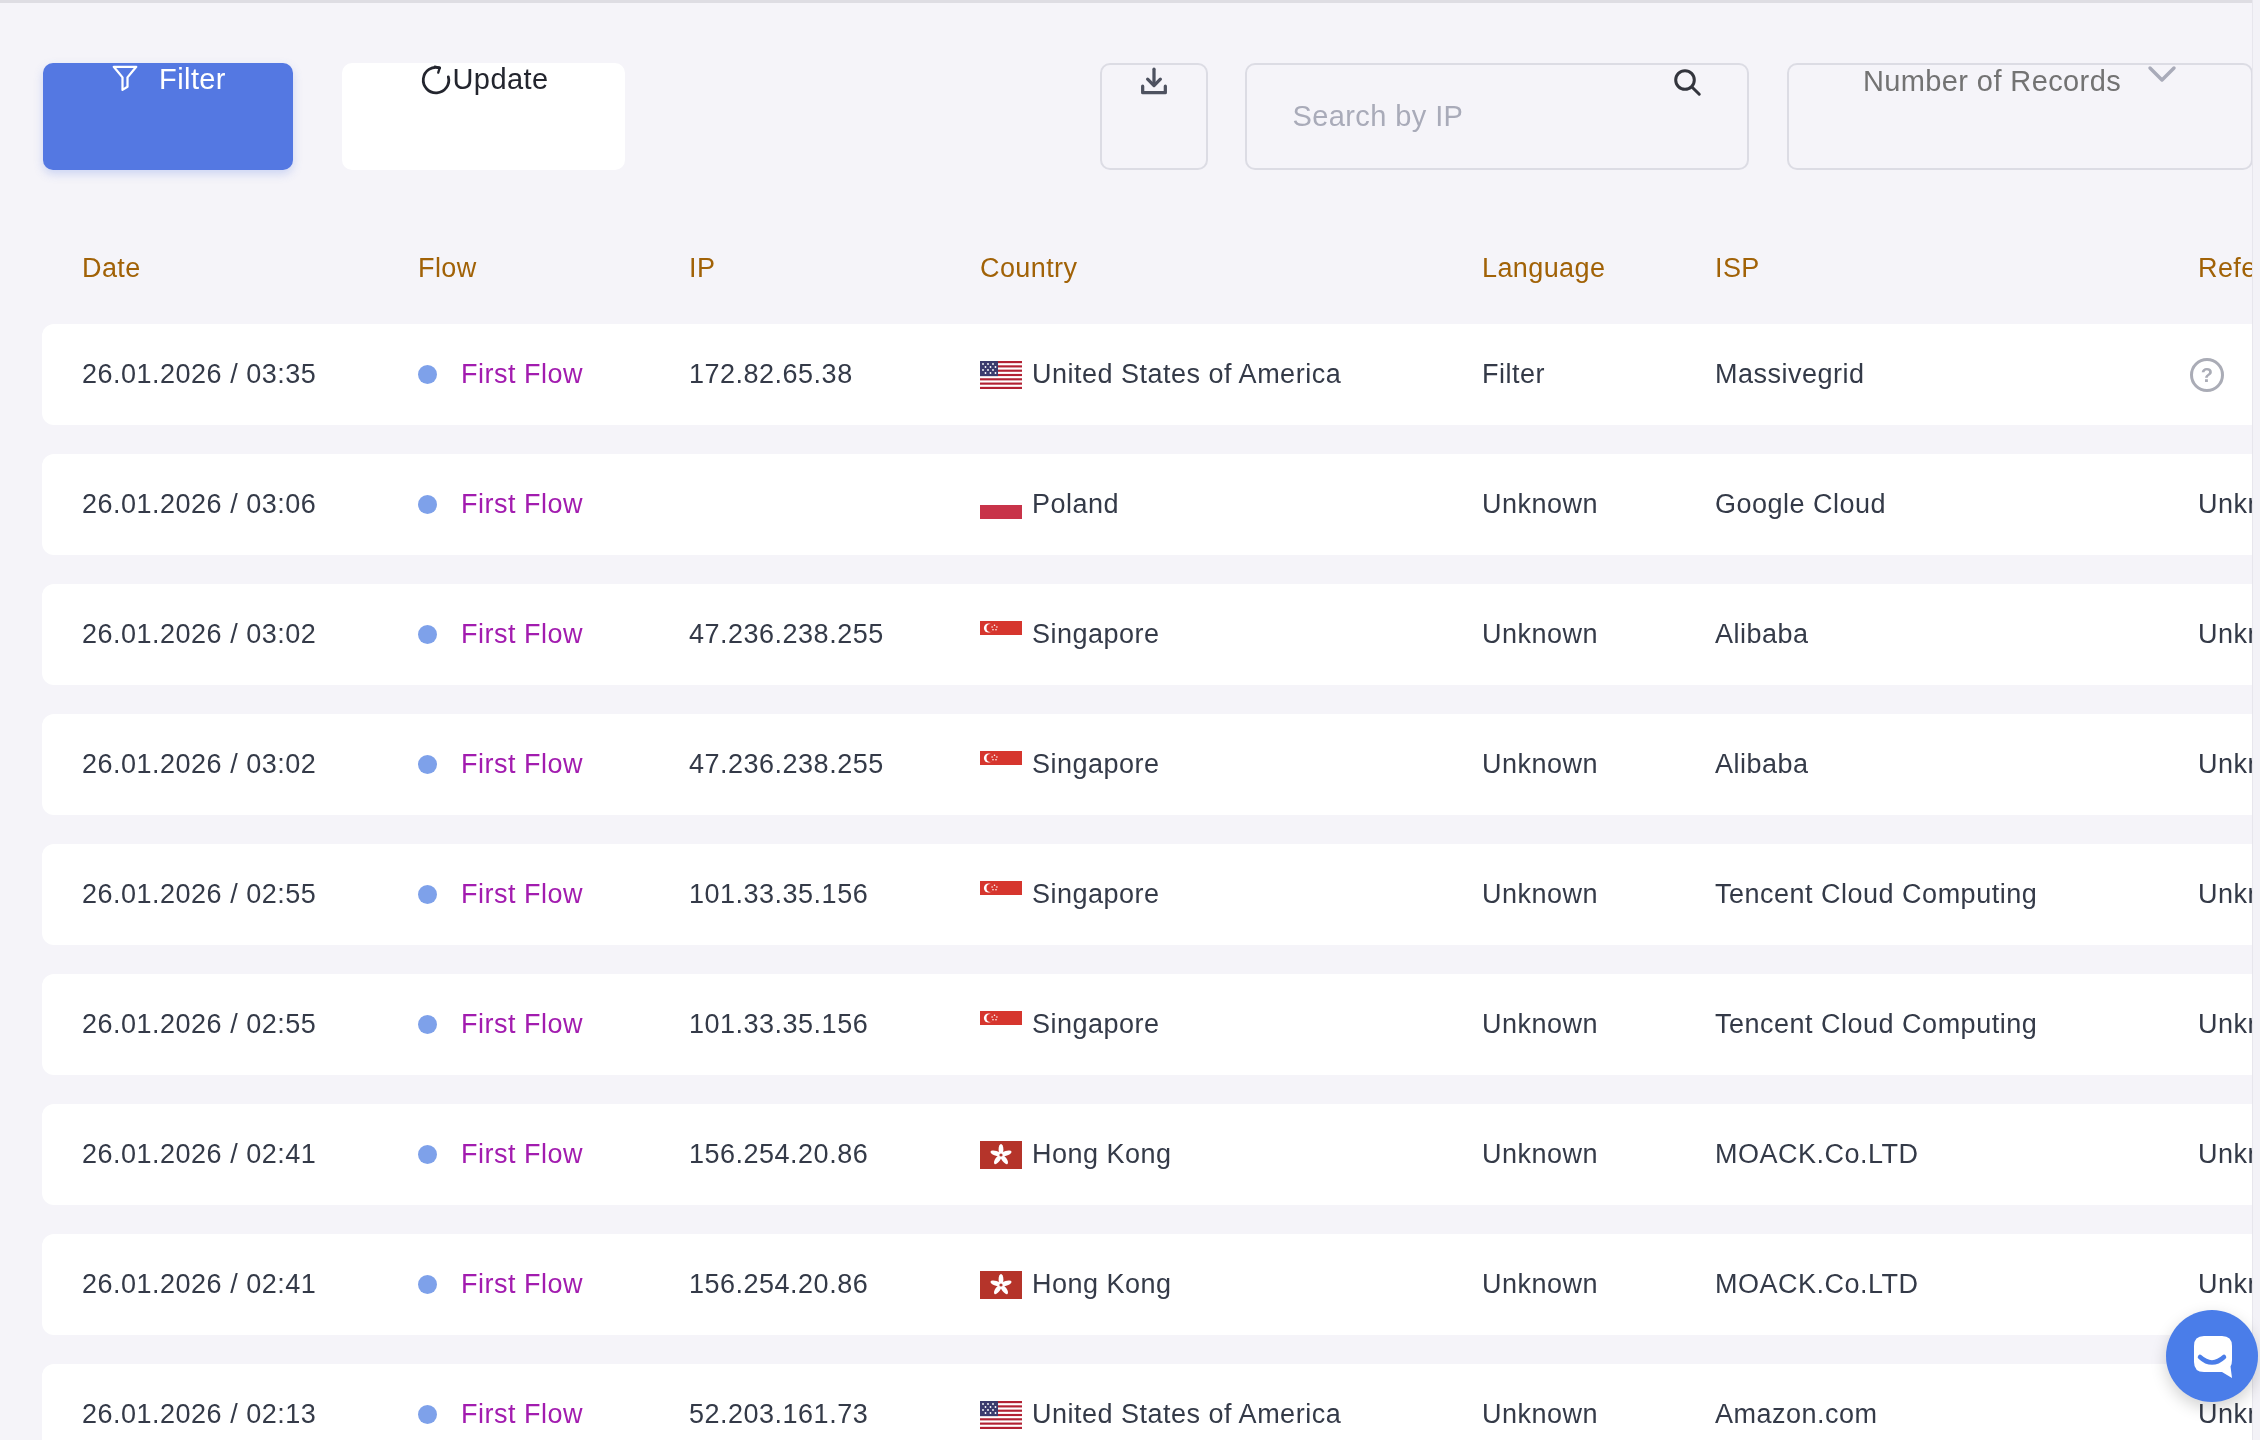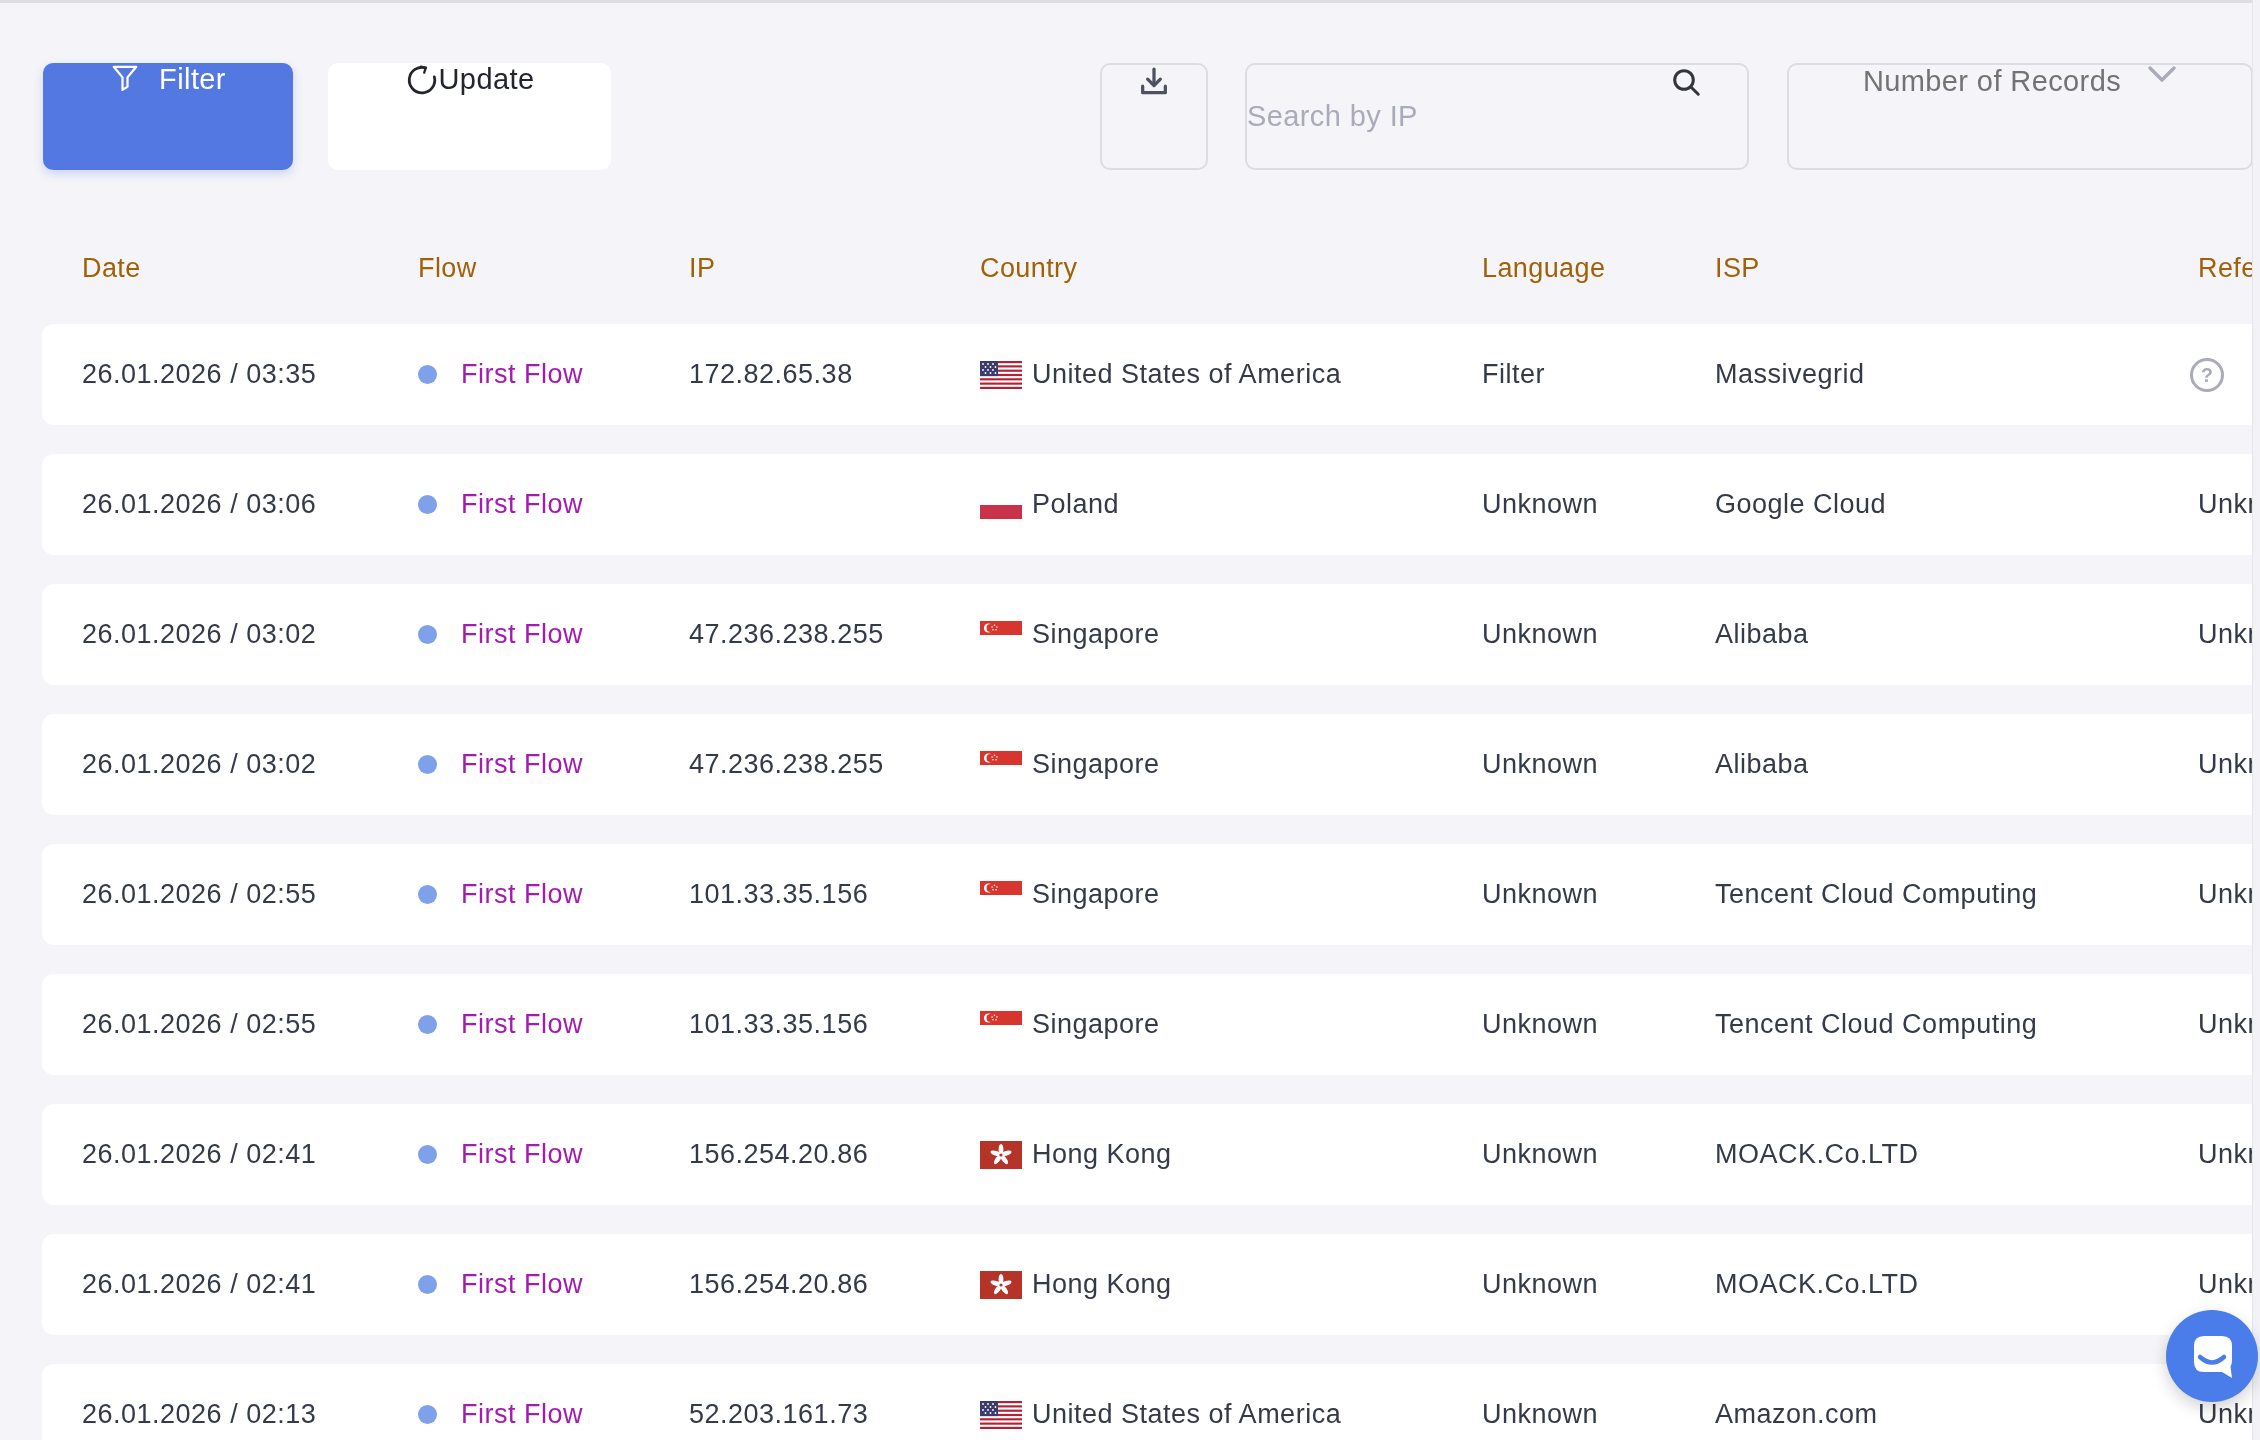--- a/index.html
+++ b/index.html
@@ -13,26 +13,26 @@
   .top-strip { position:absolute; left:0; top:0; width:100%; height:3px; background:#dedde3; }
 
   
   .btn, .field {
     position:absolute; top:63px; height:107px; border-radius:10px;
     display:flex; align-items:flex-start; justify-content:center;
     font-size:29px; letter-spacing:.4px; border:0; cursor:pointer;
     font-family:"Liberation Sans", sans-serif;
   }
   .btn-filter { left:43px; width:250px; background:#5478e2; color:#fff; gap:19px; box-shadow:0 4px 10px rgba(84,120,226,.25); }
-  .btn-update { left:328px; width:283px; background:#ffffff; color:#23252e; }
+  .btn-update { left:342px; width:283px; background:#ffffff; color:#23252e; }
   .btn-download { left:1100px; width:108px; background:transparent; border:2px solid #dcdce4; }
   .search-box { left:1245px; width:504px; background:transparent; border:2px solid #dcdce4; }
   .search-box input {
     flex:1; height:100%; border:0; outline:0; background:transparent;
-    font-size:29px; color:#343a48; letter-spacing:.4px;
+    font-size:29px; padding-left:46px; color:#343a48; letter-spacing:.4px;
     font-family:"Liberation Sans", sans-serif;
   }
   .search-box input::placeholder { color:#a9abb9; }
   .search-box .mag { margin-right:42px; flex:0 0 auto; }
   .records-select { left:1787px; width:466px; background:transparent; border:2px solid #dcdce4; color:#737373; gap:26px; }
 
   
   .thead { position:absolute; top:240px; left:0; width:2500px; height:56px; }
   .thead span {
     position:absolute; top:0; line-height:56px; font-size:27px;

